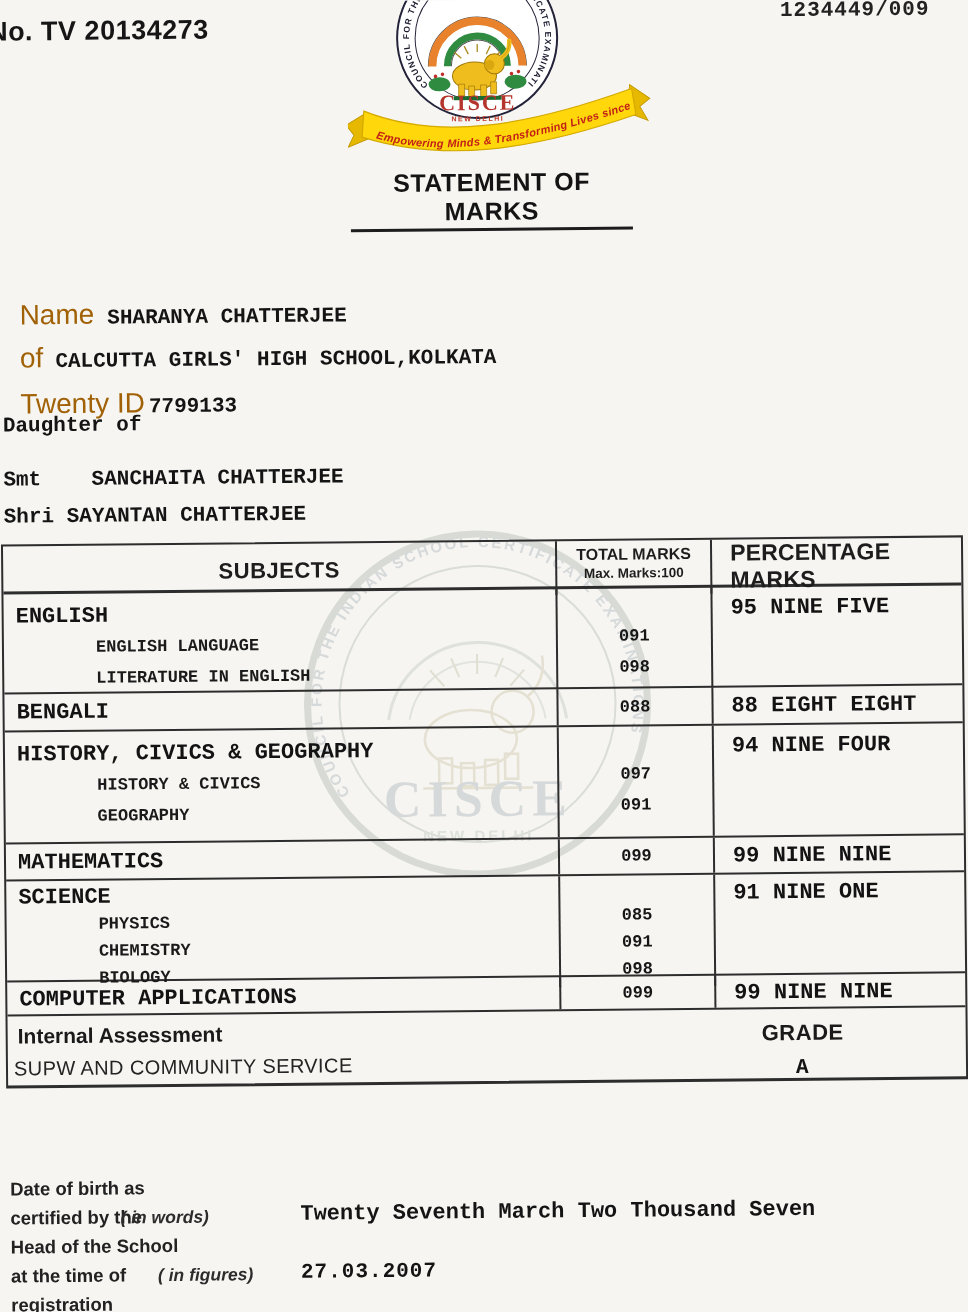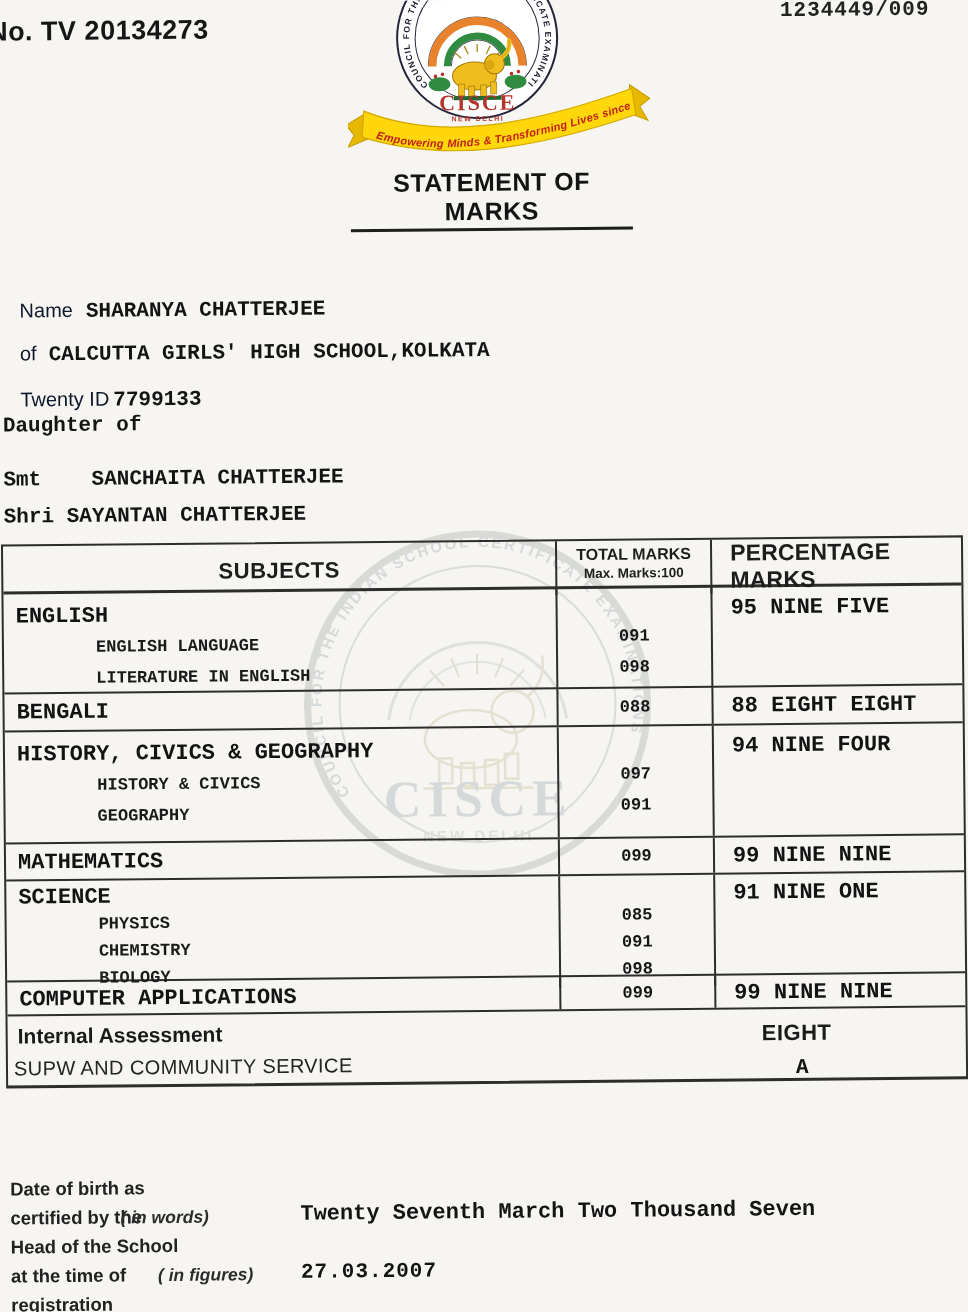--- a/index.html
+++ b/index.html
@@ -9,21 +9,21 @@
 
   
   .cert-no{position:absolute;left:-6px;top:12px;font-size:27px;font-weight:bold;letter-spacing:.5px;color:#161616;}
   .serial-no{position:absolute;left:786px;top:2px;font-family:"Liberation Mono",monospace;font-weight:bold;font-size:21px;letter-spacing:1px;color:#222;}
   .logo-svg{position:absolute;left:353px;top:0;}
   .doc-title{position:absolute;left:355px;top:168px;width:282px;text-align:center;}
   .doc-title span{display:inline-block;font-size:25px;font-weight:bold;letter-spacing:.5px;border-bottom:3px solid #1d1d1d;padding-bottom:2px;color:#141414;}
 
   
   .line{position:absolute;left:5px;white-space:pre;}
-  .lbl{font-size:20px;color:#0f172a;}
+  .lbl{font-size:28px;color:#a16207;}
   .mono{font-family:"Liberation Mono",monospace;font-weight:bold;color:#141414;}
   .v21{font-size:21px;}
   .l-name{top:277px;} .l-name .val{margin-left:13px;}
   .l-school{top:320px;} .l-school .val{margin-left:12px;}
   .l-uid{top:366px;} .l-uid .val{margin-left:4px;}
   .l-rel{top:410px;font-size:21px;}
   .l-mother{top:464px;font-size:21px;}
   .l-father{top:501px;font-size:21px;}
 
   
@@ -276,21 +276,21 @@
             <div class="mk">099</div>
           </div>
       <div class="c3">
             <div class="pct">99 NINE NINE</div>
           </div>
     </div>
 
     <div class="trow r-int">
       <div class="ia-label">Internal Assessment</div>
       <div class="ia-activity">SUPW AND COMMUNITY SERVICE</div>
-      <div class="grade-label">EIGHT</div>
+      <div class="grade-label">GRADE</div>
       <div class="grade-value">A</div>
     </div>
   </div>
 
   <div class="dob-line" style="top:1174px">Date of birth as</div>
   <div class="dob-line" style="top:1203px"><span>certified by the</span><span class="dob-it" style="left:110px;top:1px">( in words)</span></div>
   <div class="dob-line" style="top:1232px">Head of the School</div>
   <div class="dob-line" style="top:1261px"><span>at the time of</span><span class="dob-it" style="left:147px;top:1px">( in figures)</span></div>
   <div class="dob-line" style="top:1290px">registration</div>
   <div class="dob-val dv-words">Twenty Seventh March Two Thousand Seven</div>

